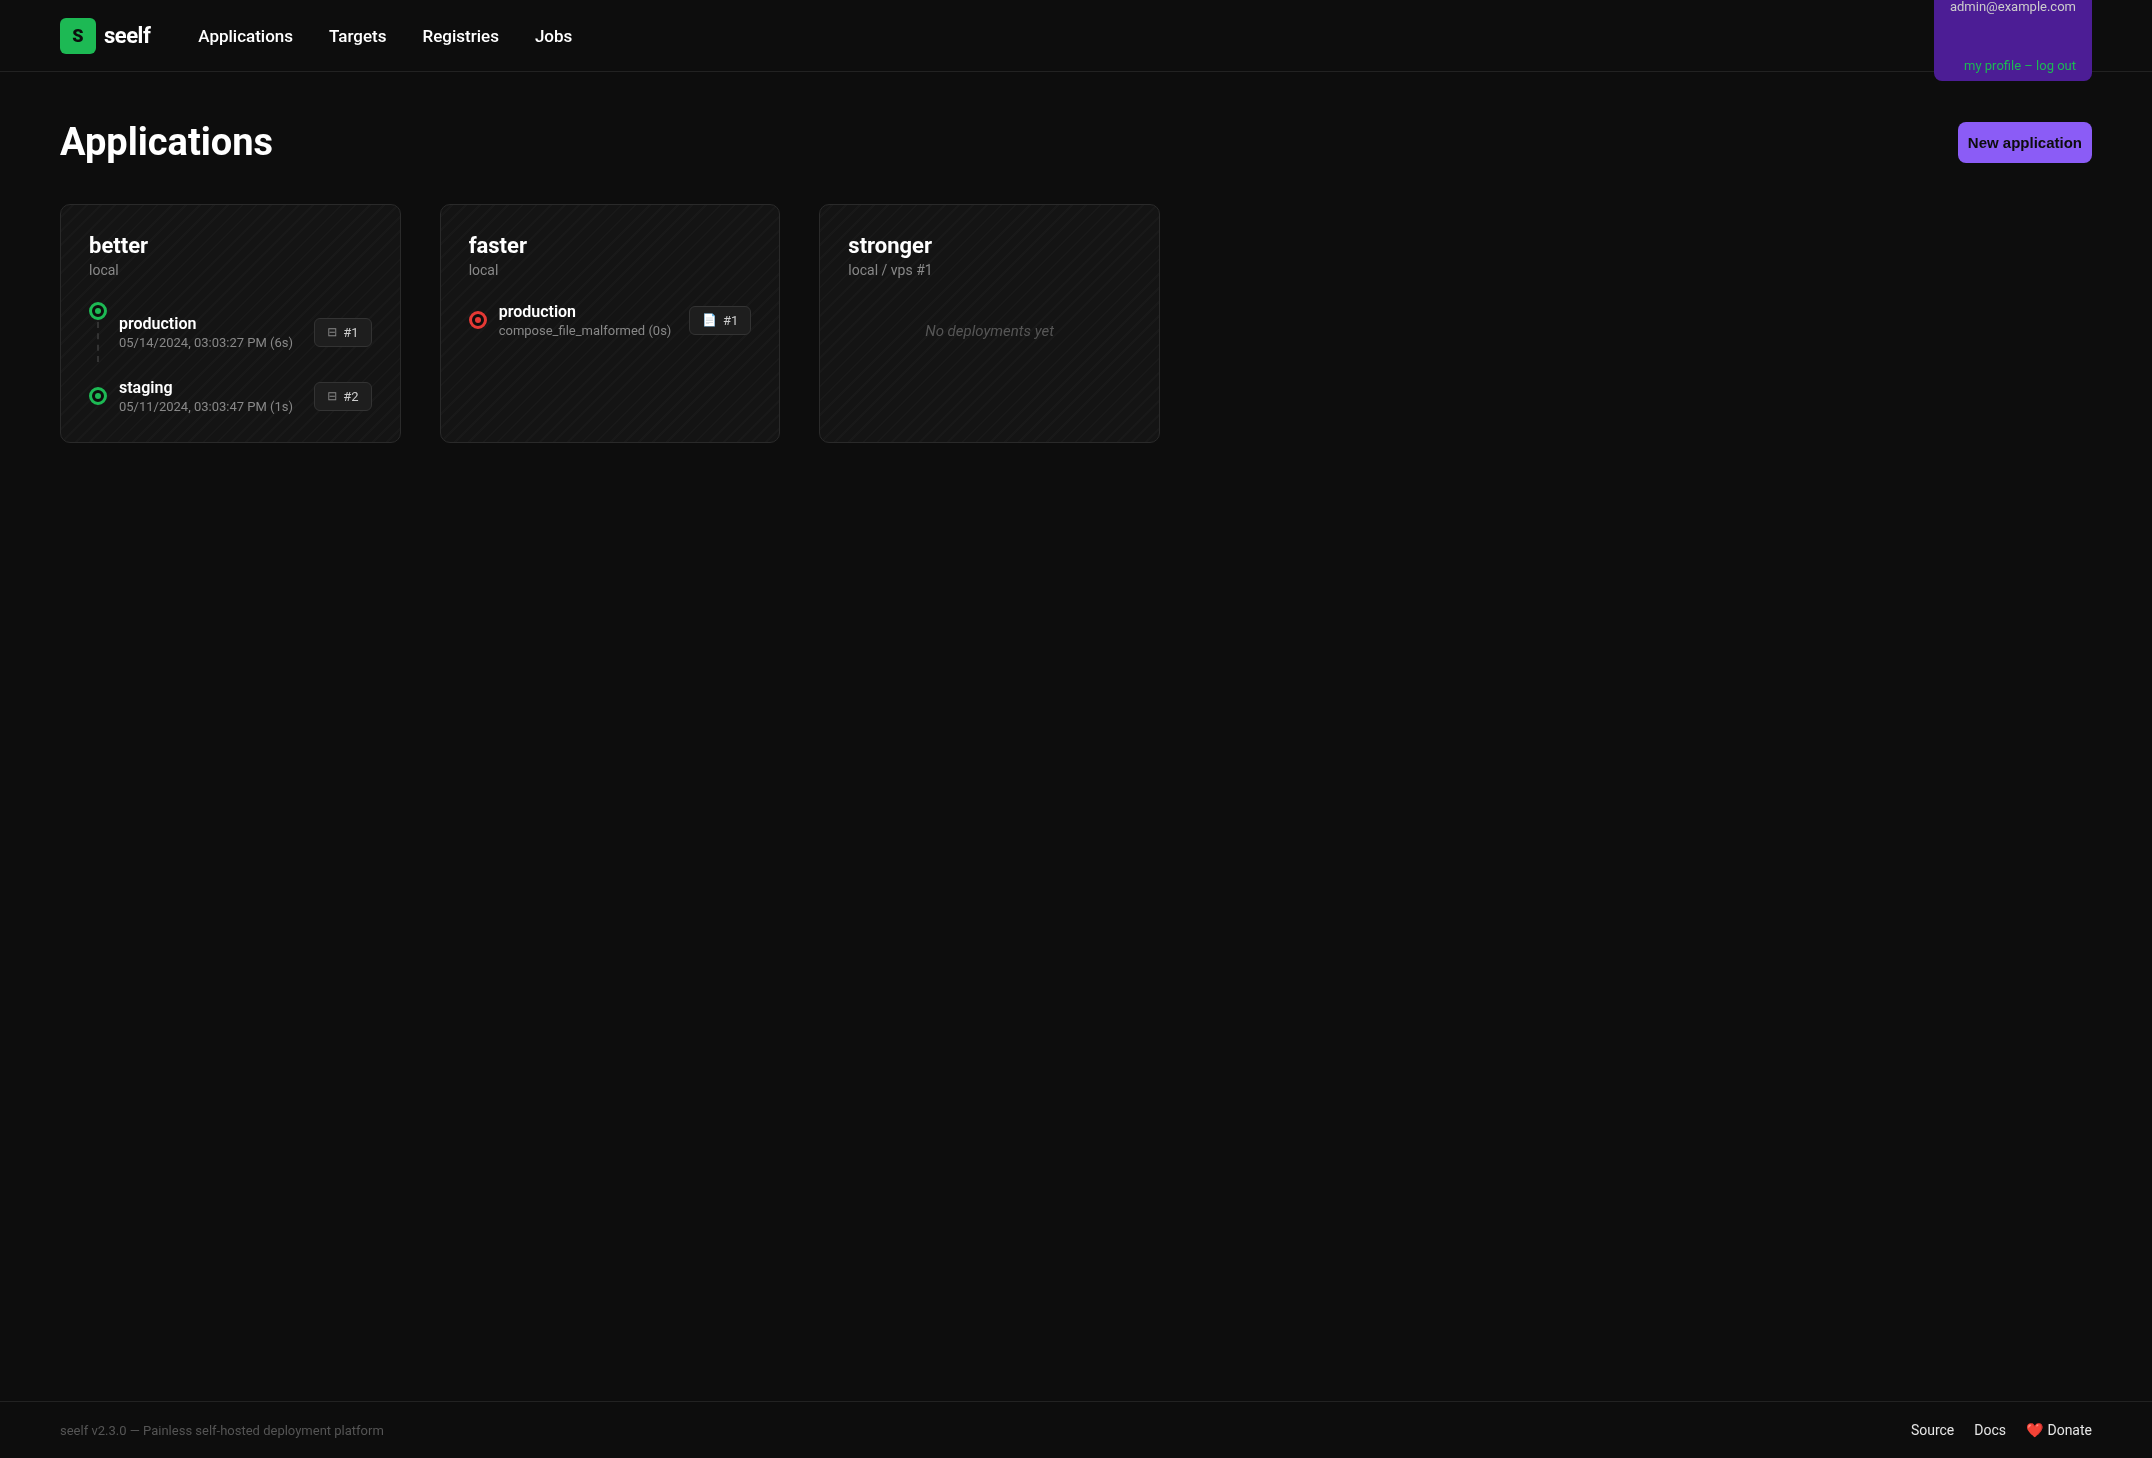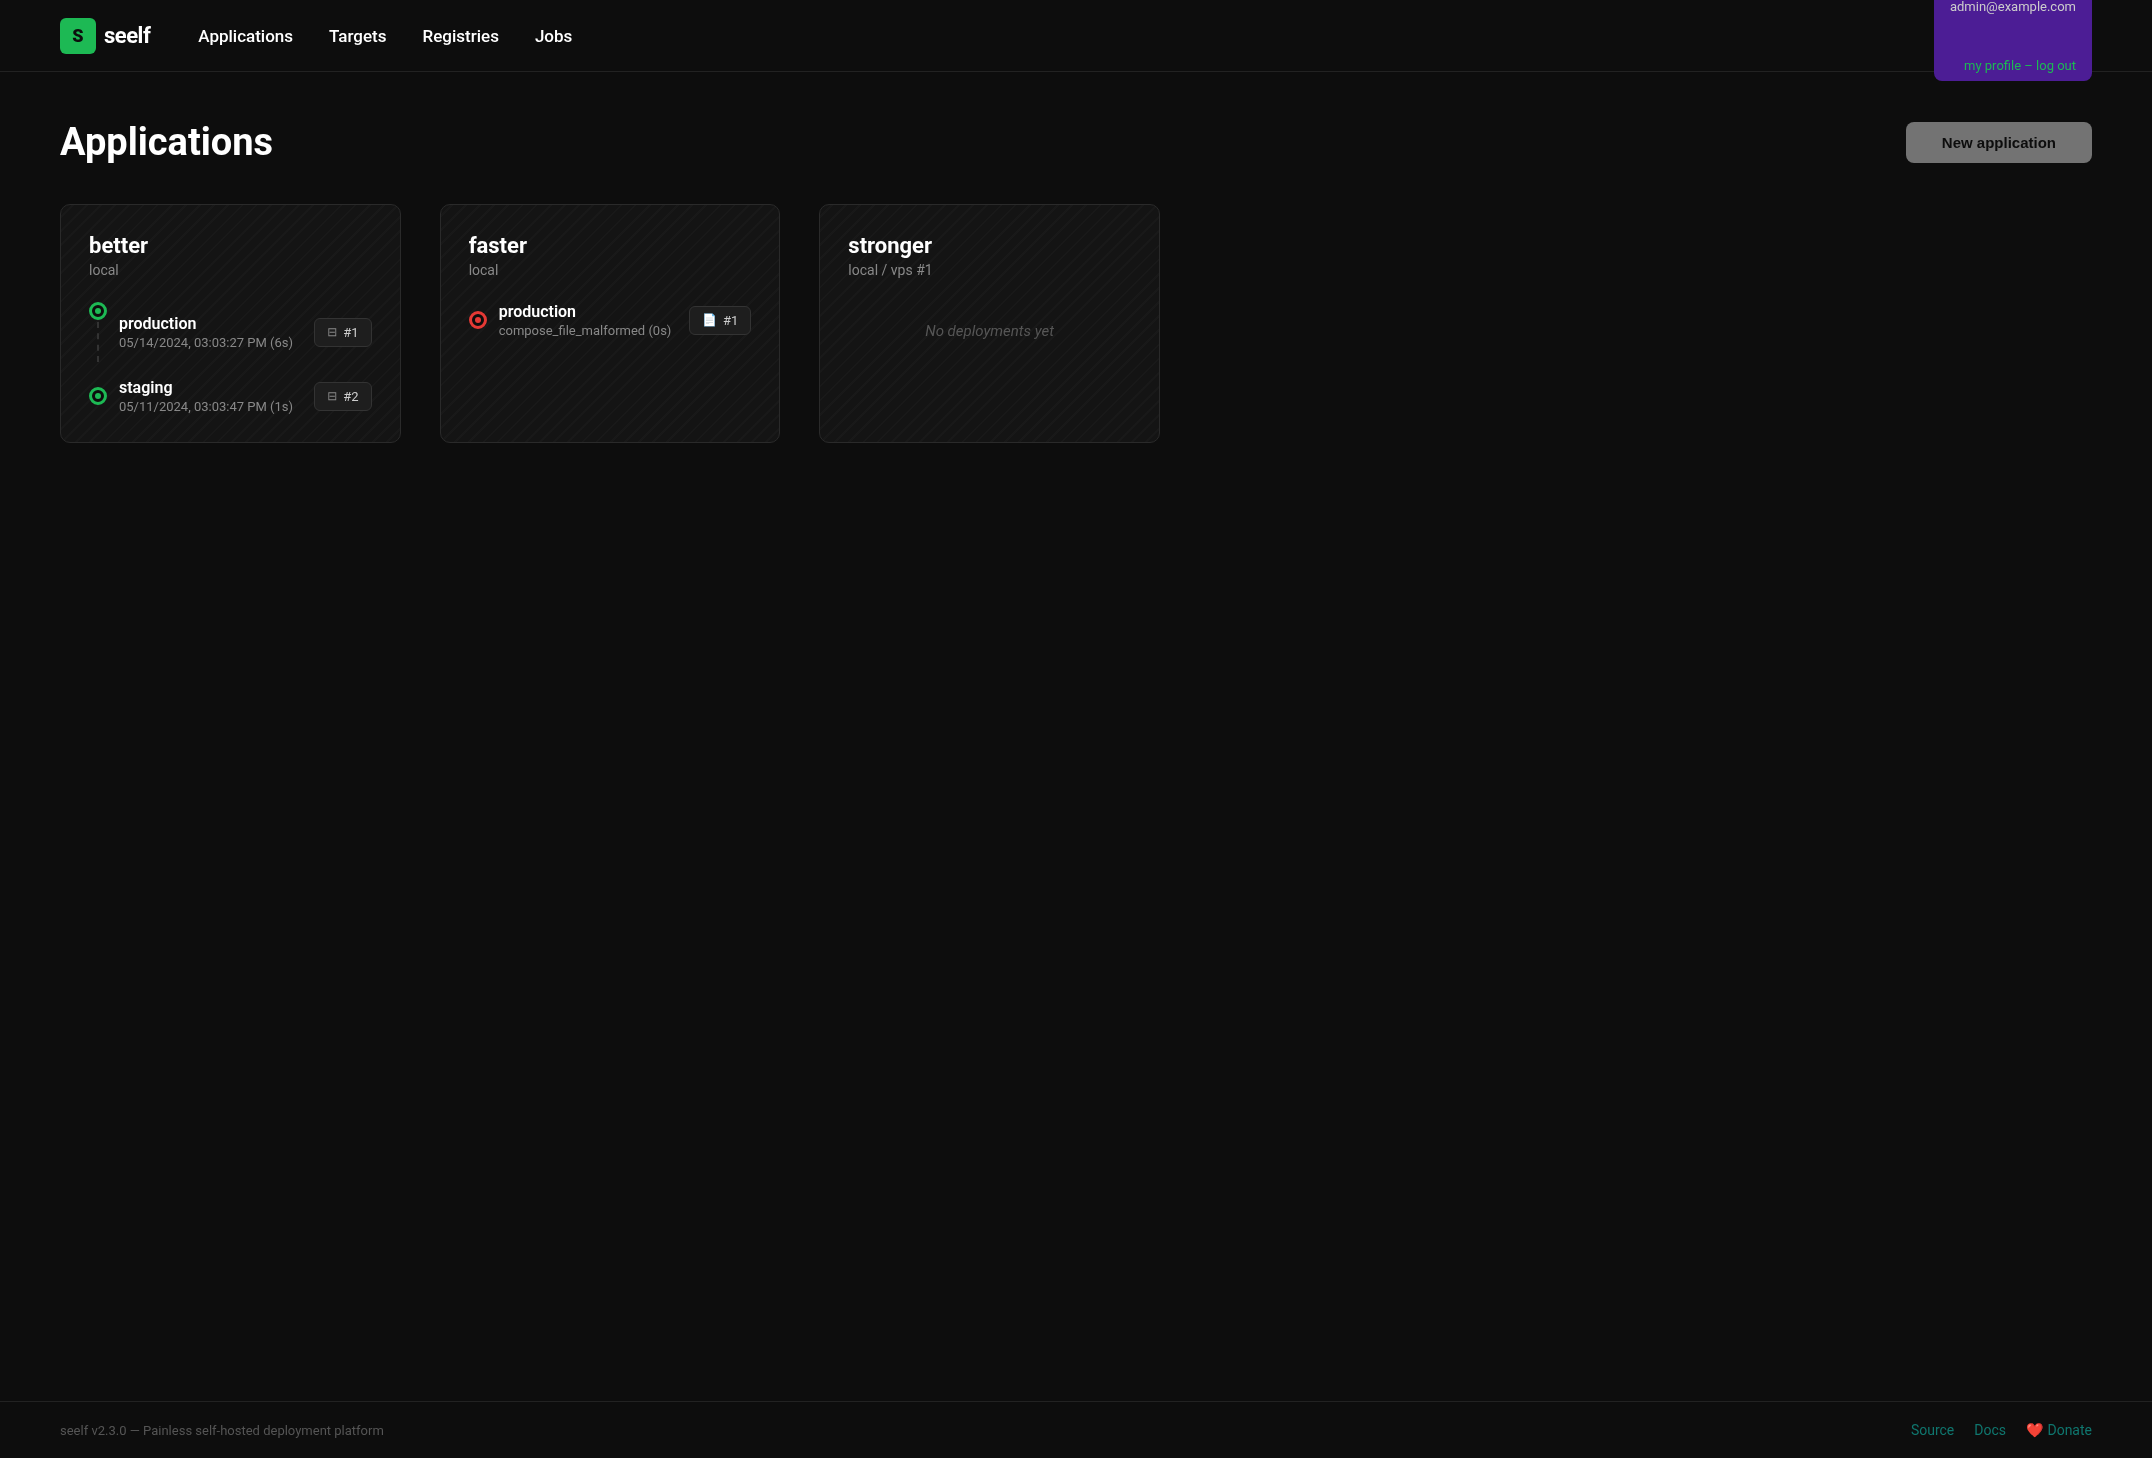--- a/index.html
+++ b/index.html
@@ -104,25 +104,25 @@
       margin-bottom: 40px;
     }
 
     .page-title {
       font-size: 38px;
       font-weight: 700;
       color: #ffffff;
     }
 
     .btn-new-app {
-      background: #737373;
+      background: #8b5cf6;
       color: #0d0d0d;
       border: none;
       border-radius: 8px;
-      padding: 12px 36px;
+      padding: 12px 10px;
       font-size: 15px;
       font-weight: 600;
       cursor: pointer;
       margin-left: 6px;
     }
 
     
     .cards-grid {
       display: grid;
       grid-template-columns: repeat(3, 1fr);
@@ -288,21 +288,21 @@
 
     .footer-right {
       display: flex;
       gap: 20px;
       align-items: center;
     }
 
     .footer-link {
       font-size: 14px;
       text-decoration: none;
-      color: #0f766e;
+      color: #e5e5e5;
       text-align: center;
     }
 
     .footer-donate {
       font-size: 14px;
       color: #ffffff;
       display: flex;
       align-items: center;
       gap: 4px;
     }

